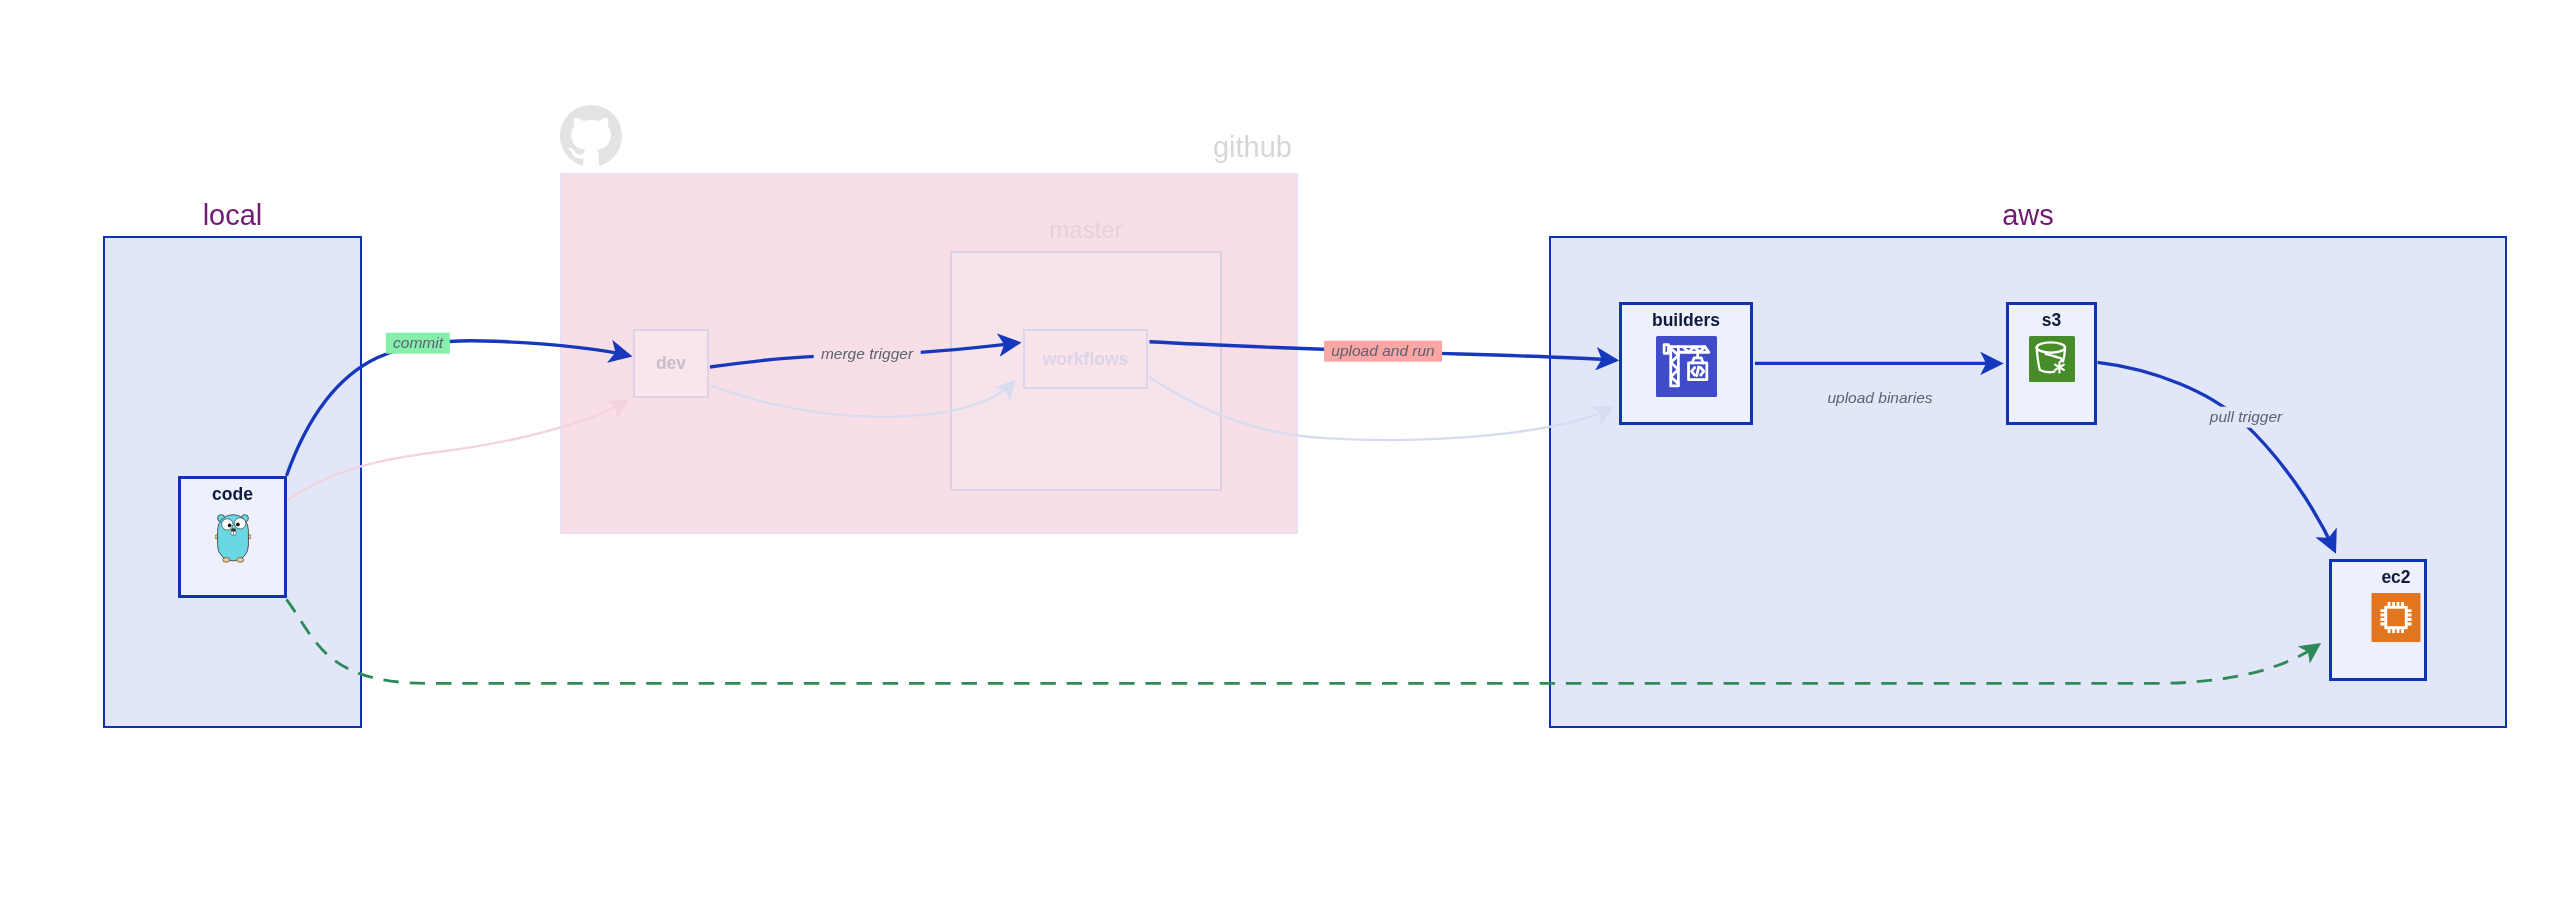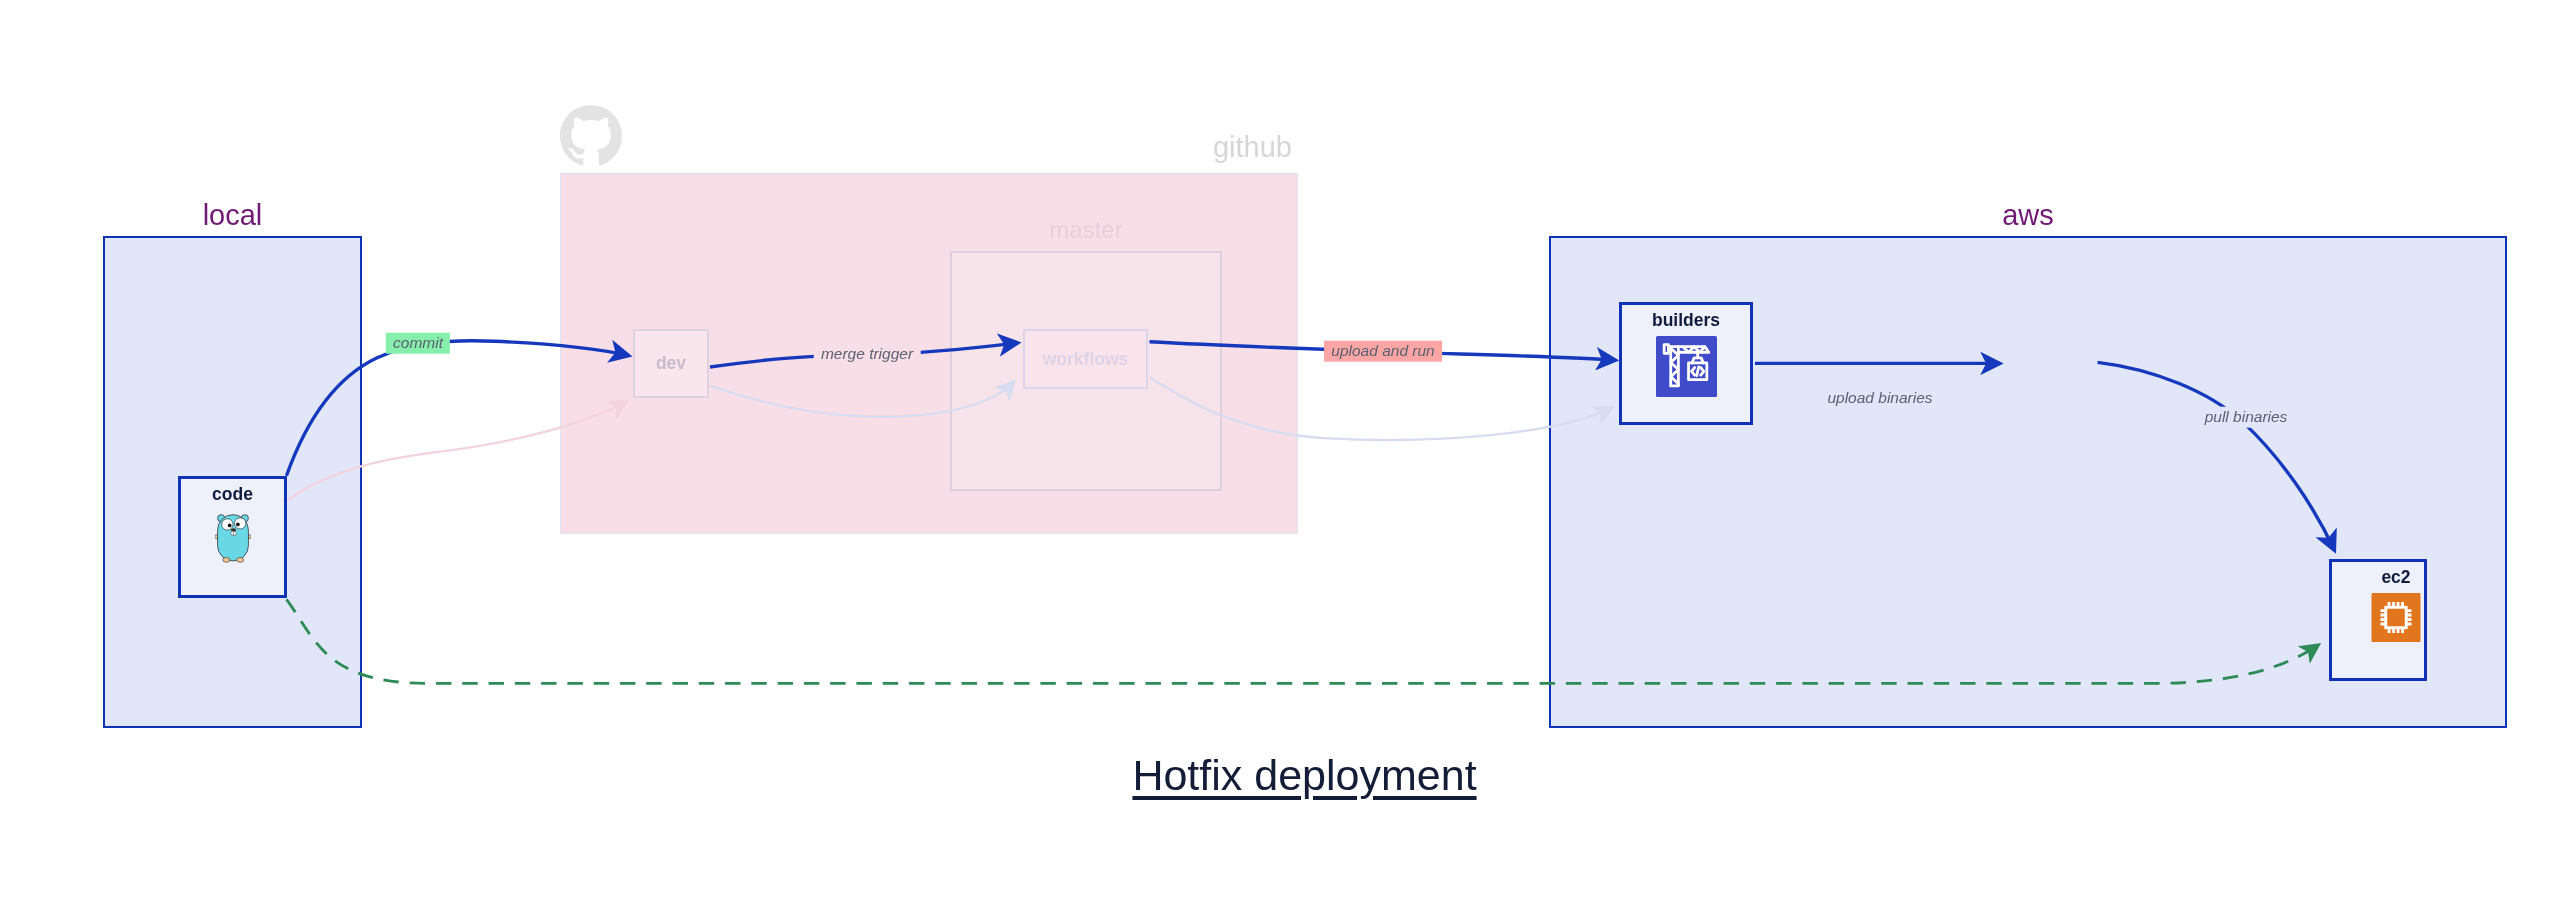--- a/index.html
+++ b/index.html
@@ -139,20 +139,40 @@
         <line x1="16.4" y1="6.4" x2="16.4" y2="8.6"></line>
         <path d="M14.2,10.6 L15,8.6 L17.8,8.6 L18.6,10.6"></path>
         <rect x="12.8" y="10.6" width="7.2" height="6.6"></rect>
         <path d="M15.2,12.4 L14,13.9 L15.2,15.4"></path>
         <path d="M17.6,12.4 L18.8,13.9 L17.6,15.4"></path>
         <line x1="16.8" y1="12.2" x2="16" y2="15.6"></line>
       </g>
     </svg>
   </div>
 
+  <div class="node node-solid n-s3">
+    <div class="nlabel">s3</div>
+    <svg class="icon-tile" width="46" height="46" viewBox="0 0 24 24">
+      <rect x="0" y="0" width="24" height="24" fill="#468c2b"></rect>
+      <g stroke="#fff" stroke-width="1.2" fill="none" stroke-linecap="round">
+        <ellipse cx="11.4" cy="6" rx="7.4" ry="2.7"></ellipse>
+        <path d="M4,6 C4.3,10.2 4.9,15.2 5.7,17.7"></path>
+        <path d="M18.8,6 C18.7,8.6 18.4,11 17.8,13.2"></path>
+        <path d="M5.7,17.7 Q9.3,19.5 13.2,18.6"></path>
+        <line x1="9" y1="9.3" x2="16.3" y2="11.5"></line>
+        <path d="M16.3,11.5 q1.3,0.5 0.5,1.6"></path>
+      </g>
+      <circle cx="9" cy="9.3" r="0.9" fill="#fff"></circle>
+      <g stroke="#fff" stroke-width="1.1" stroke-linecap="round">
+        <line x1="15.9" y1="13.6" x2="15.9" y2="19"></line>
+        <line x1="13.6" y1="14.9" x2="18.2" y2="17.7"></line>
+        <line x1="13.6" y1="17.7" x2="18.2" y2="14.9"></line>
+      </g>
+    </svg>
+  </div>
 
   <div class="node node-solid n-ec2">
     <div class="nlabel">ec2</div>
     <svg class="icon-tile" width="50" height="49" viewBox="0 0 24 24">
       <rect x="0" y="0" width="24" height="24" fill="#e1761e"></rect>
       <g stroke="#fff" stroke-width="1.4" fill="none">
         <rect x="7" y="7" width="10" height="10"></rect>
         <line x1="8.6" y1="4.4" x2="8.6" y2="7"></line>
           <line x1="10.8" y1="4.4" x2="10.8" y2="7"></line>
           <line x1="13" y1="4.4" x2="13" y2="7"></line>
@@ -170,18 +190,17 @@
           <line x1="17" y1="13" x2="19.6" y2="13"></line>
           <line x1="17" y1="15.2" x2="19.6" y2="15.2"></line>
       </g>
     </svg>
   </div>
 
   <div class="edgelabel el-commit">commit</div>
   <div class="edgelabel el-merge">merge trigger</div>
   <div class="edgelabel el-uploadrun">upload and run</div>
   <div class="edgelabel el-uploadbin">upload binaries</div>
-  <div class="edgelabel el-pullbin">pull binaries</div>
-
-  <div class="title">Hotfix deployment</div>
+  <div class="edgelabel el-pullbin">pull trigger</div>
+
 
 </div>
 
 
 </body></html>

